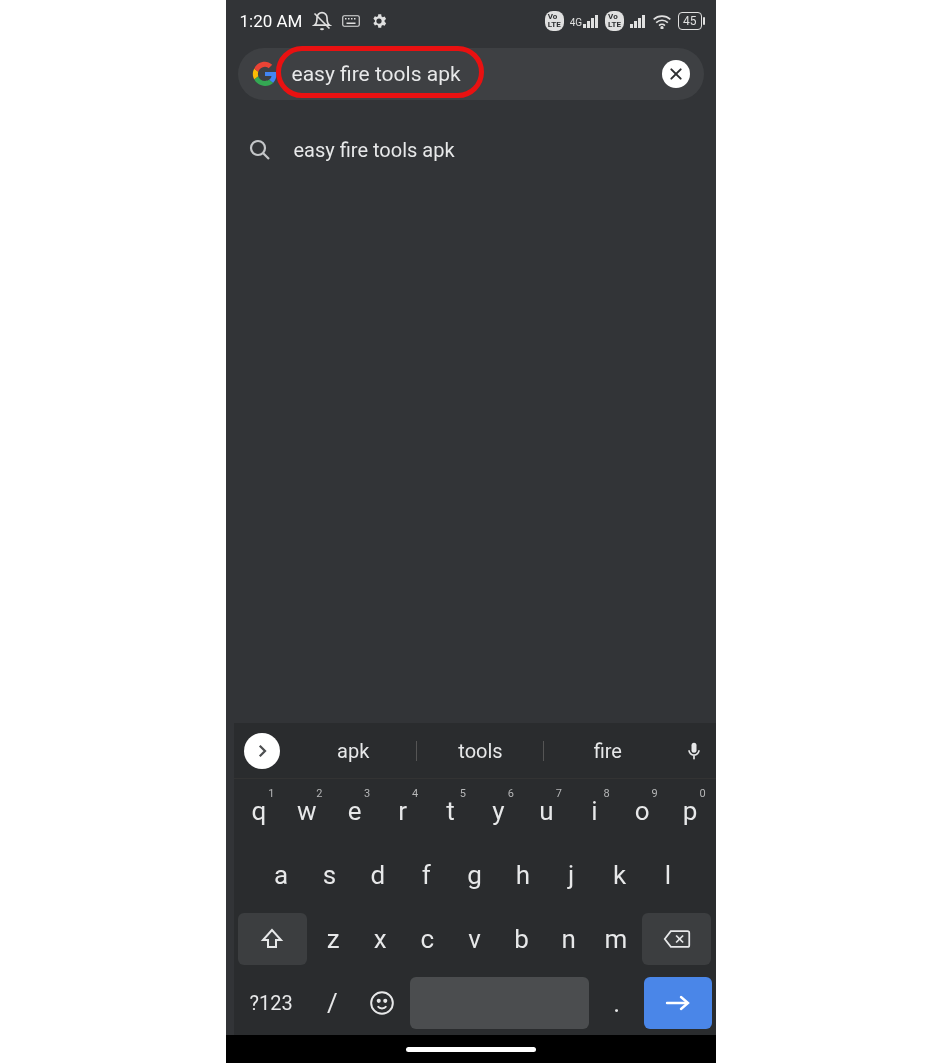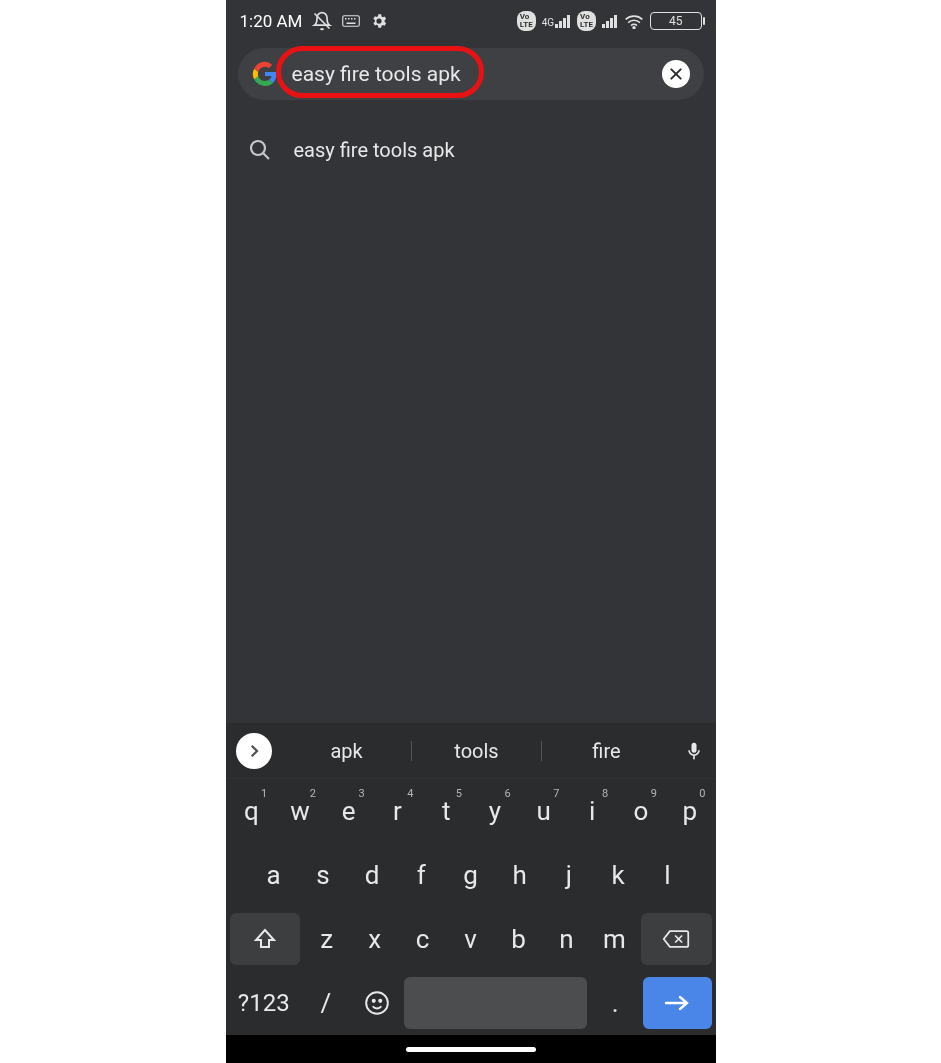--- a/index.html
+++ b/index.html
@@ -39,21 +39,21 @@
     font-weight: 700;
     padding: 2px 3px;
     border-radius: 8px;
     line-height: 1;
   }
   .signal-4g { font-size: 10px; color:#e0e0e0; line-height:1; }
   .battery-box {
     display:flex; align-items:center;
     border: 1.5px solid #e0e0e0;
     border-radius: 4px;
-    padding: 1px 18px;
+    padding: 1px 4px;
     font-size: 12px;
     color:#e0e0e0;
     position: relative;
   }
   .battery-box::after{
     content:"";
     position:absolute;
     right:-4px; top:4px;
     width:2px; height:8px;
     background:#e0e0e0;
@@ -106,21 +106,21 @@
     display: flex; align-items: center;
     gap: 22px;
     padding: 14px 22px;
     color: #e7e8e9;
     font-size: 20px;
   }
   .suggestion-icon { width:24px; height:24px; flex-shrink:0; color:#c4c6c8; }
   
   .keyboard {
     position: absolute;
-    left: 0; right: 0; bottom: 28px;
+    left: 8px; right: 0; bottom: 28px;
     background: #2a2c2e;
     font-family: Roboto, Arial, sans-serif;
   }
   .suggest-strip {
     height: 56px;
     display: flex;
     align-items: center;
     background: #2a2c2e;
     border-bottom: 1px solid #333;
   }
@@ -166,21 +166,21 @@
     flex:4;
     background:#4b4d4f;
     border-radius: 6px;
   }
   .key-enter {
     background:#4a86e8;
     border-radius: 6px;
     flex:1.5;
     color:#fff;
   }
-  .key-sym { font-size:24px; }
+  .key-sym { font-size:20px; }
   .navbar {
     position:absolute;
     left:0; right:0; bottom:0;
     height:28px;
     background:#000;
     display:flex; align-items:center; justify-content:center;
   }
   .nav-pill { width:130px; height:5px; background:#fff; border-radius:3px; }
 </style>
 </head>

